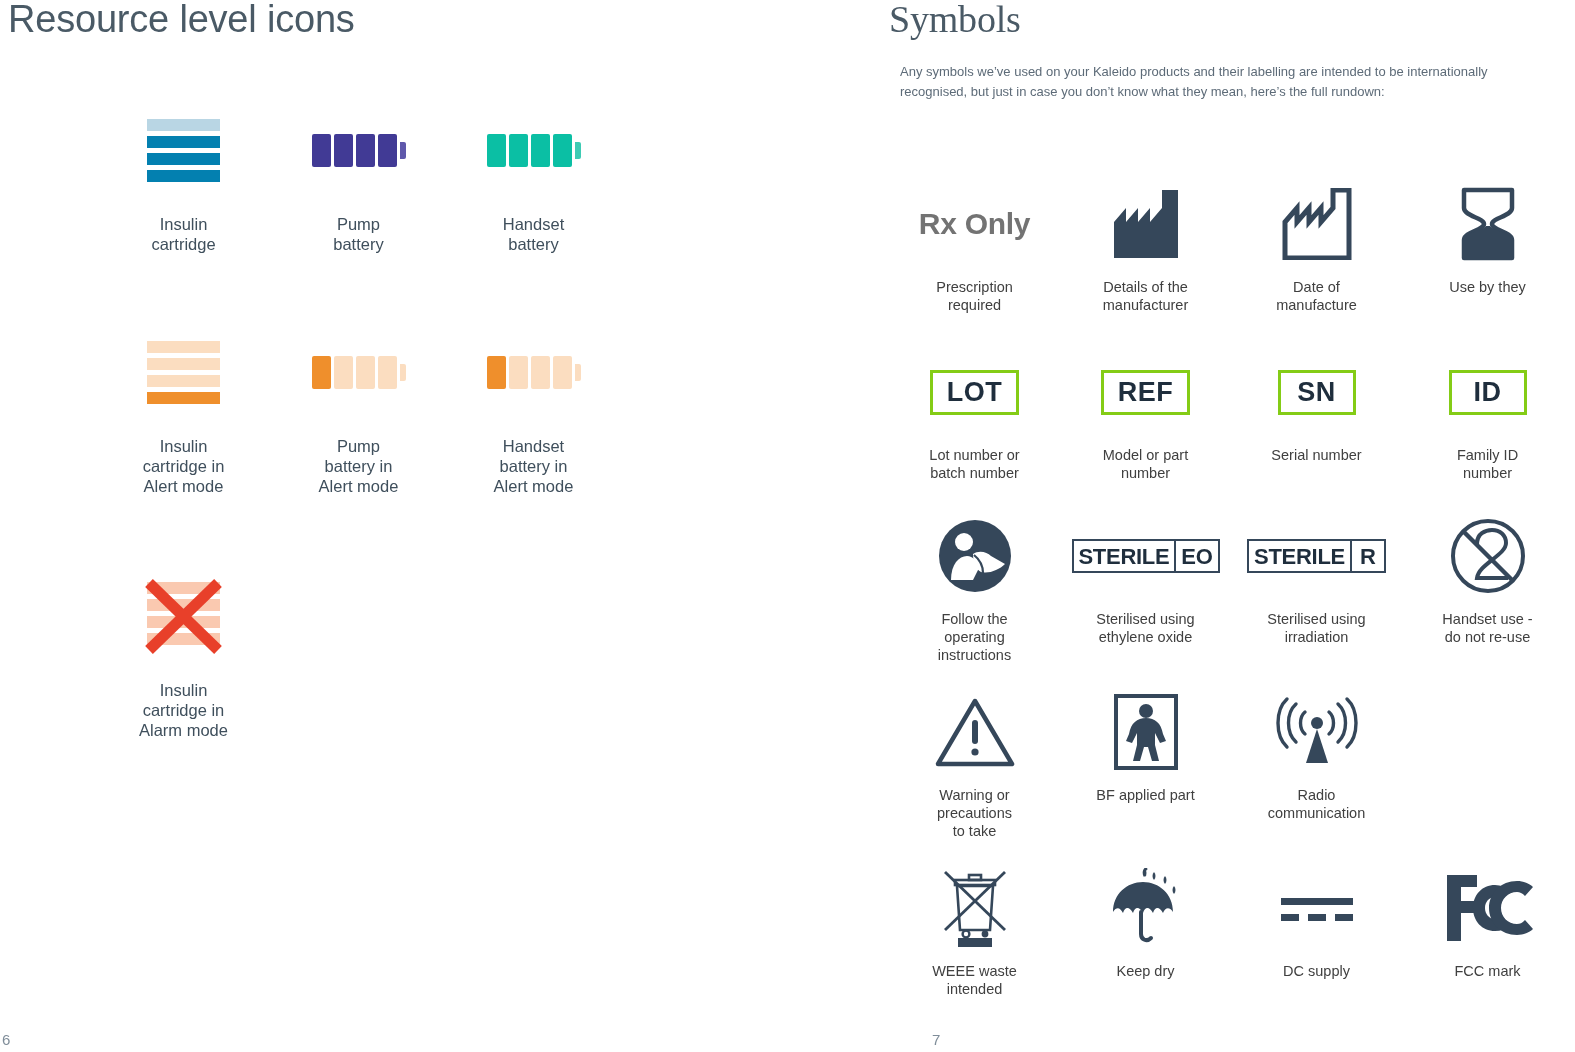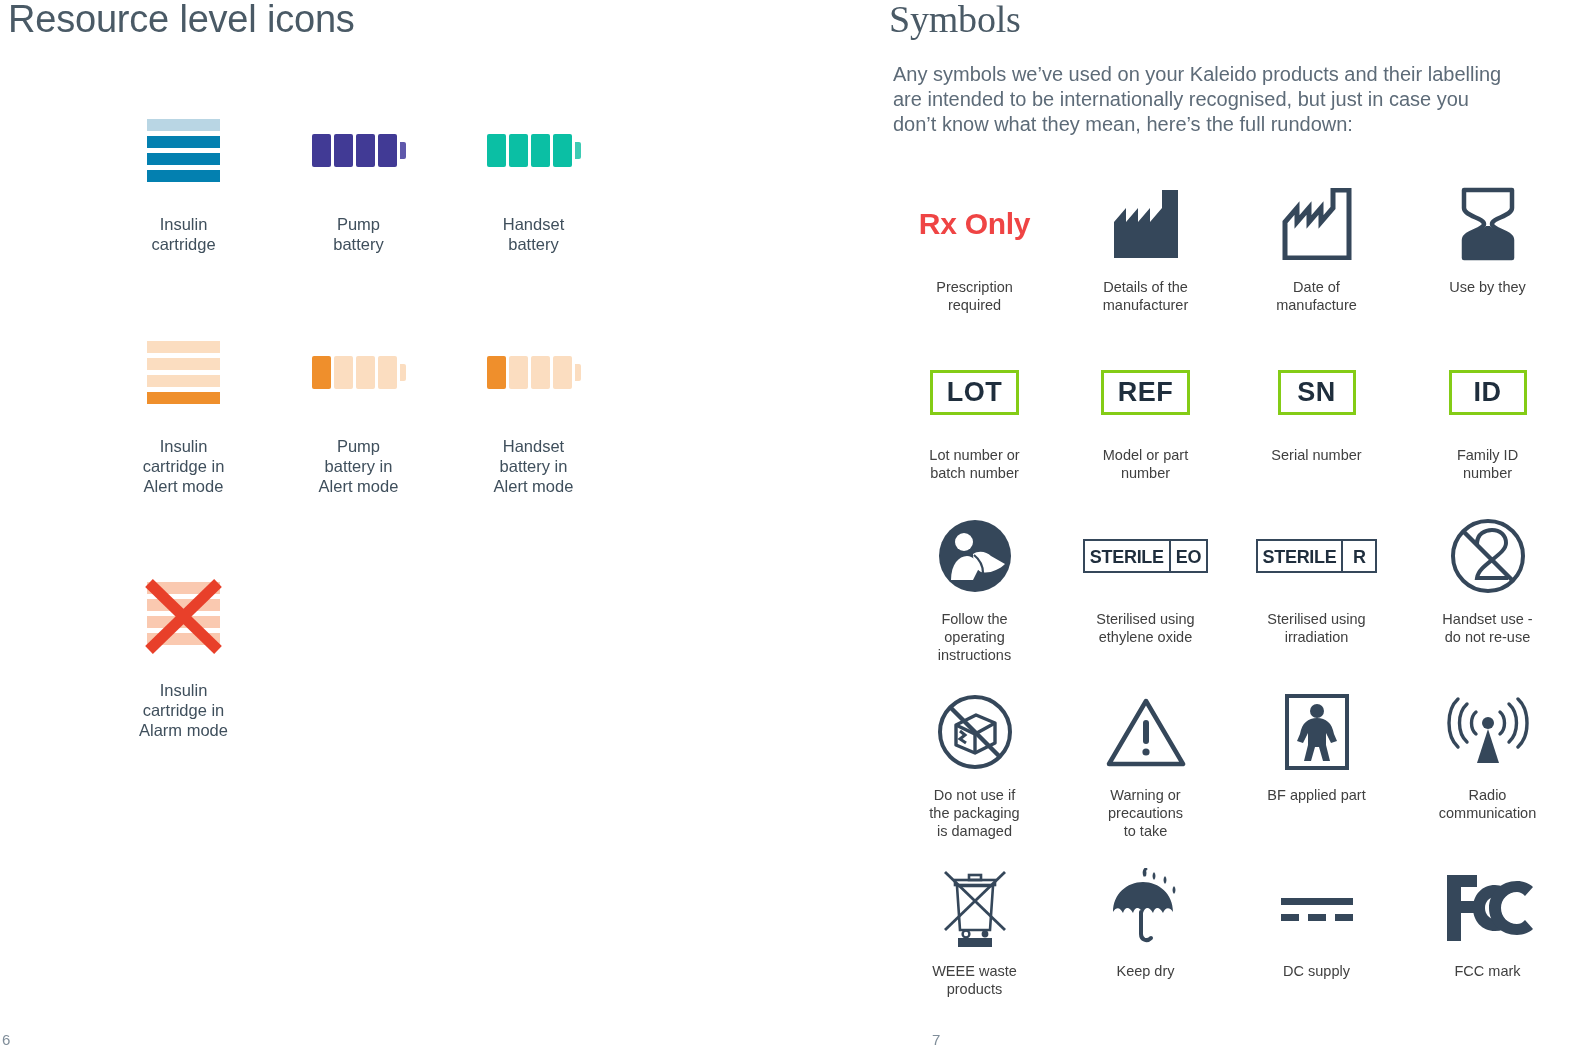--- a/index.html
+++ b/index.html
@@ -103,25 +103,25 @@
   
   #right-page {
     position: absolute;
     left: 875px; top: 0;
     width: 700px; height: 1052px;
   }
   #right-title { position: absolute; left: 14px; top: 0px; font-family: Liberation Serif, serif; }
 
   #intro {
     position: absolute;
-    left: 18px;
+    left: 25px;
     top: 62px;
     width: 612px;
-    font-size: 20px;
-    line-height: 25px;
+    font-size: 13px;
+    line-height: 20px;
     color: #5d6b78;
   }
 
   .sym-grid {
     position: absolute;
     left: 14px;
     top: 178px;
     width: 686px;
   }
   .sym-row { display: flex; }
@@ -142,21 +142,21 @@
     font-size: 14.5px;
     line-height: 18px;
     text-align: center;
     color: #404040;
     white-space: pre-line;
   }
 
   .rx-only {
     font-size: 30px;
     font-weight: bold;
-    color: #ef4444;
+    color: #737373;
     letter-spacing: -0.3px;
   }
 
   
   .code-box {
     border: 3px solid #84cc16;
     padding: 4px 14px;
     min-width: 78px;
     text-align: center;
   }
@@ -172,21 +172,21 @@
     border: 2.5px solid #35475a;
     display: flex;
     align-items: stretch;
     height: 34px;
   }
   .sterile-box .part {
     display: flex;
     align-items: center;
     justify-content: center;
     padding: 16px 5px;
-    font-size: 18px;
+    font-size: 22px;
     font-weight: bold;
     letter-spacing: -0.3px;
     color: #1f2e3d;
   }
   .sterile-box .part.second {
     border-left: 2.5px solid #35475a;
     min-width: 34px;
   }
 
   .page-num {
@@ -446,35 +446,20 @@
             <path d="M28 26 C28 17 36 13 43 13 C51 13 57 18 57 26 C57 38 30 47 28 61 L57 61" fill="none" stroke="#35475a" stroke-width="4" stroke-linecap="square"></path>
             <line x1="15" y1="15" x2="63" y2="63" stroke="#35475a" stroke-width="4.5"></line>
           </svg>
         </div>
         <div class="sym-label">Handset use -
 do not re-use</div>
       </div>
     </div>
 
     <div class="sym-row" style="margin-bottom:22px;">
-      <div class="sym-cell">
-        <div class="sym-icon">
-          <svg width="78" height="78" viewBox="0 0 78 78">
-            <circle cx="39" cy="39" r="35" fill="none" stroke="#35475a" stroke-width="4"></circle>
-            <path d="M20 32 L40 22 L59 30 L59 50 L39 60 L20 52 Z" fill="none" stroke="#35475a" stroke-width="3.4" stroke-linejoin="round"></path>
-            <path d="M20 32 L39 41 L59 30" fill="none" stroke="#35475a" stroke-width="3.4"></path>
-            <path d="M39 41 L39 60" fill="none" stroke="#35475a" stroke-width="3.4"></path>
-            <path d="M24 38 L29 42 L24 46 L30 50" fill="none" stroke="#35475a" stroke-width="3"></path>
-            <line x1="15" y1="15" x2="63" y2="63" stroke="#35475a" stroke-width="4.5"></line>
-          </svg>
-        </div>
-        <div class="sym-label">Do not use if
-the packaging
-is damaged</div>
-      </div>
 
       <div class="sym-cell">
         <div class="sym-icon">
           <svg width="82" height="72" viewBox="0 0 82 72">
             <path d="M41 5 L78 68 L4 68 Z" fill="none" stroke="#35475a" stroke-width="4.5" stroke-linejoin="round"></path>
             <rect x="38" y="24" width="6" height="24" rx="3" fill="#35475a"></rect>
             <circle cx="41" cy="56" r="3.6" fill="#35475a"></circle>
           </svg>
         </div>
         <div class="sym-label">Warning or
@@ -519,21 +504,21 @@
             <rect x="18" y="12" width="40" height="5" fill="none" stroke="#35475a" stroke-width="2.6"></rect>
             <rect x="32" y="7" width="12" height="5" fill="none" stroke="#35475a" stroke-width="2.6"></rect>
             <circle cx="29" cy="66" r="3.4" fill="none" stroke="#35475a" stroke-width="2.4"></circle>
             <circle cx="48" cy="66" r="3.4" fill="#35475a"></circle>
             <line x1="8" y1="4" x2="68" y2="62" stroke="#35475a" stroke-width="2.8"></line>
             <line x1="68" y1="4" x2="8" y2="62" stroke="#35475a" stroke-width="2.8"></line>
             <rect x="21" y="70" width="34" height="9" fill="#35475a"></rect>
           </svg>
         </div>
         <div class="sym-label">WEEE waste
-products</div>
+intended</div>
       </div>
 
       <div class="sym-cell">
         <div class="sym-icon">
           <svg width="78" height="80" viewBox="0 0 78 80">
             <path d="M6 44 C6 26 20 14 36 14 C52 14 66 26 66 44 C62 38 58 40 56 45 C52 38 48 39 46 45 C42 38 38 39 36 45 C32 38 28 39 26 45 C22 38 18 39 16 45 C13 40 10 38 6 44 Z" fill="#35475a"></path>
             <path d="M34 44 L34 66 C34 72 40 74 44 70" fill="none" stroke="#35475a" stroke-width="4" stroke-linecap="round"></path>
             <path d="M38 8 C36 4 38 1 40 0" fill="none" stroke="#35475a" stroke-width="3"></path>
             <path d="M47 4 C45 6 45 10 47 12 C49 10 49 6 47 4 Z" fill="#35475a"></path>
             <path d="M58 8 C56 10 56 14 58 16 C60 14 60 10 58 8 Z" fill="#35475a"></path>

